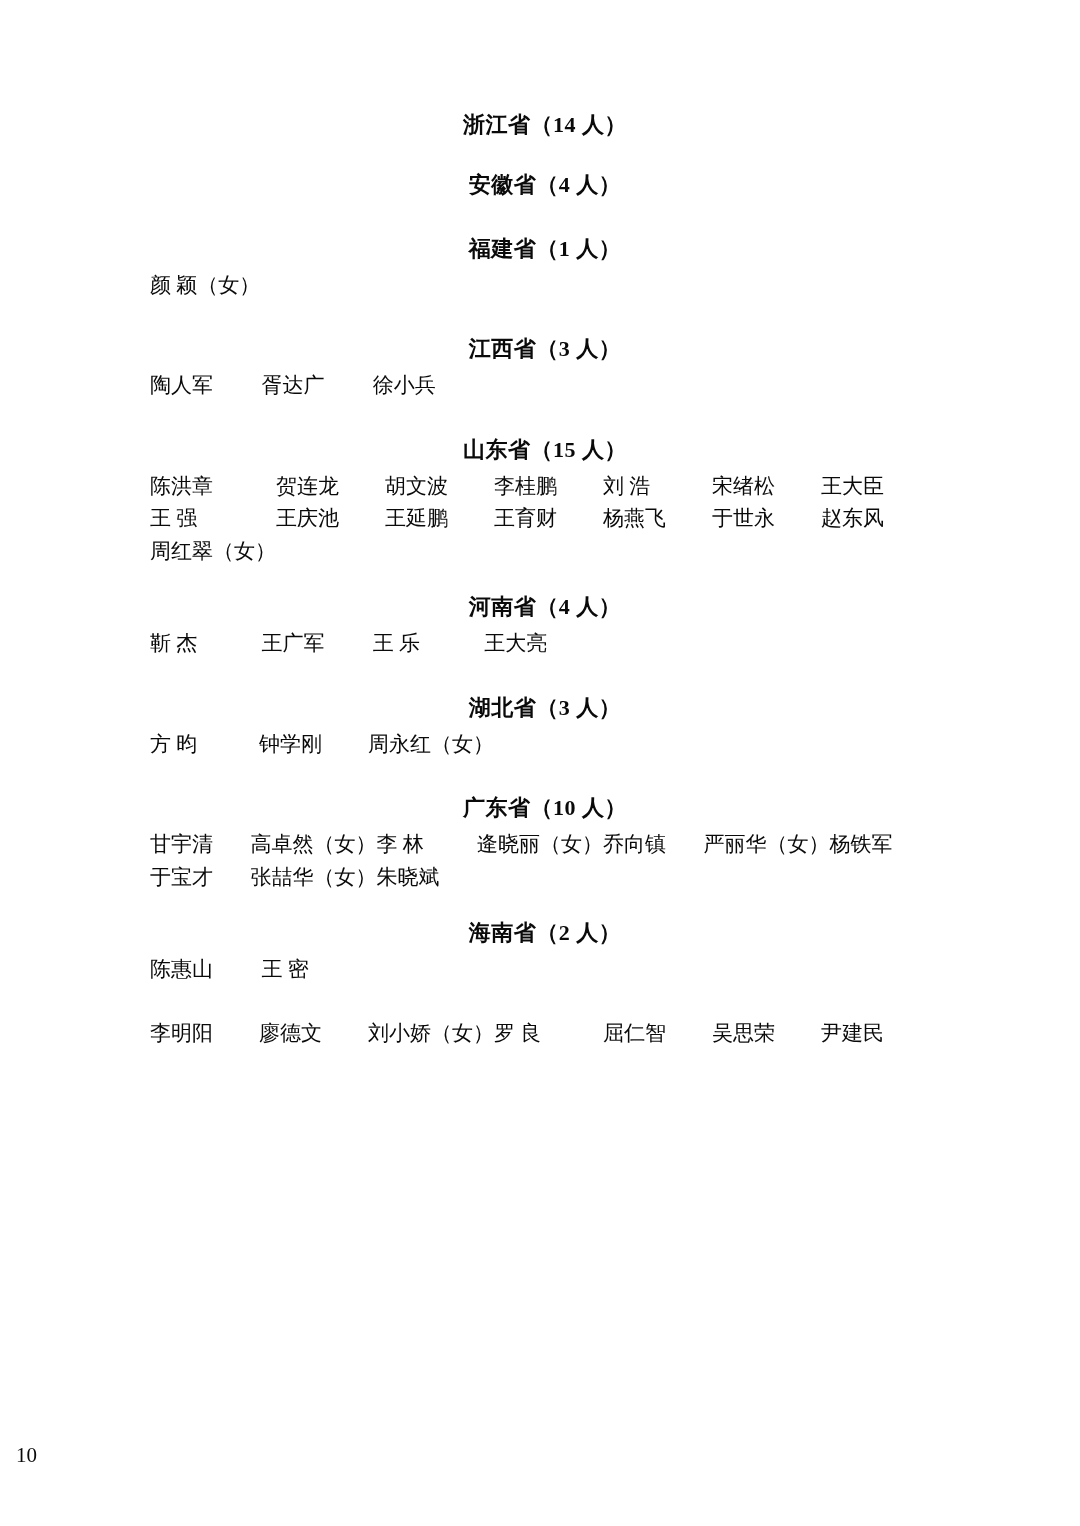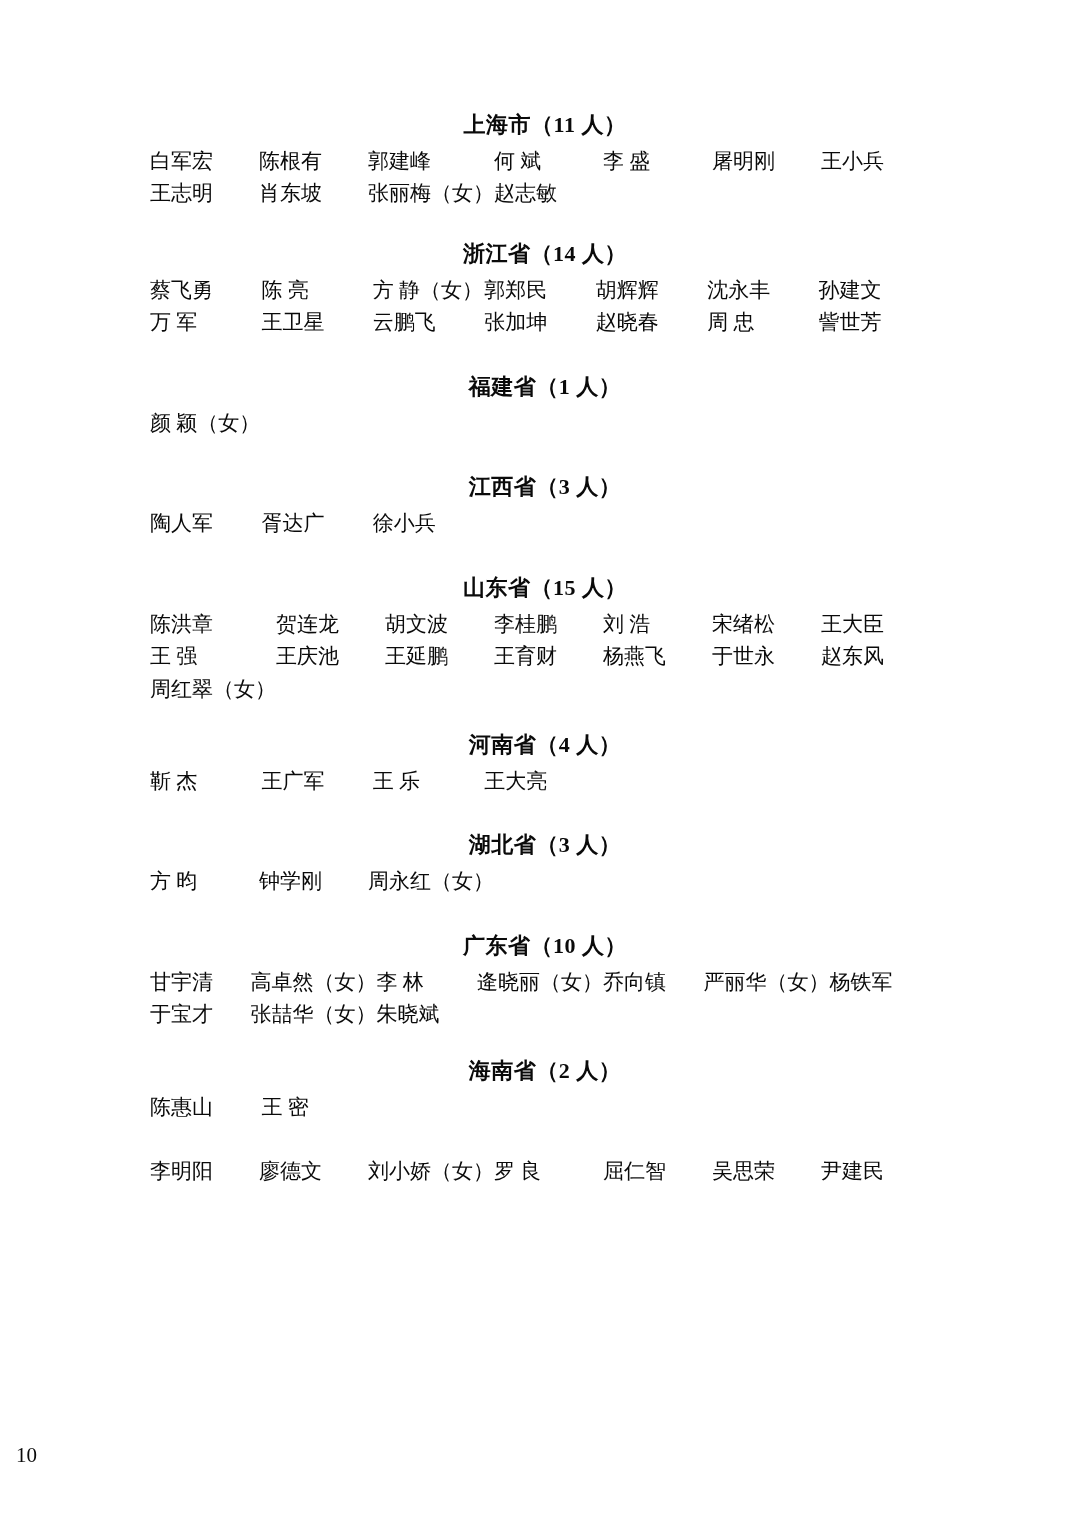--- a/index.html
+++ b/index.html
@@ -57,58 +57,27 @@
   
   .section.gap-a { margin-bottom: 30px; }
   .section.gap-b { margin-bottom: 34px; }
   .section.gap-c { margin-bottom: 26px; }
 </style>
 </head>
 <body>
 
 <div class="page">
 
-  <div class="section gap-a">
-    <div class="section-title">上海市（11 人）</div>
-    <div class="names-grid">
-      <span class="name-cell">白军宏</span>
-      <span class="name-cell">陈根有</span>
-      <span class="name-cell">郭建峰</span>
-      <span class="name-cell">何 斌</span>
-      <span class="name-cell">李 盛</span>
-      <span class="name-cell">屠明刚</span>
-      <span class="name-cell">王小兵</span>
-      <span class="name-cell">王志明</span>
-      <span class="name-cell">肖东坡</span>
-      <span class="name-cell">张丽梅（女）</span>
-      <span class="name-cell">赵志敏</span>
-    </div>
-  </div>
 
   <div class="section gap-a">
     <div class="section-title">浙江省（14 人）</div>
-    <div class="names-grid">
-      <span class="name-cell">蔡飞勇</span>
-      <span class="name-cell">陈 亮</span>
-      <span class="name-cell">方 静（女）</span>
-      <span class="name-cell">郭郑民</span>
-      <span class="name-cell">胡辉辉</span>
-      <span class="name-cell">沈永丰</span>
-      <span class="name-cell">孙建文</span>
-      <span class="name-cell">万 军</span>
-      <span class="name-cell">王卫星</span>
-      <span class="name-cell">云鹏飞</span>
-      <span class="name-cell">张加坤</span>
-      <span class="name-cell">赵晓春</span>
-      <span class="name-cell">周 忠</span>
-      <span class="name-cell">訾世芳</span>
-    </div>
   </div>
 
   <div class="section gap-b">
+    <div class="section-title">安徽省（4 人）</div>
   </div>
 
   <div class="section gap-b">
     <div class="section-title">福建省（1 人）</div>
     <div class="names-grid">
       <span class="name-cell">颜 颖（女）</span>
     </div>
   </div>
 
   <div class="section gap-b">

